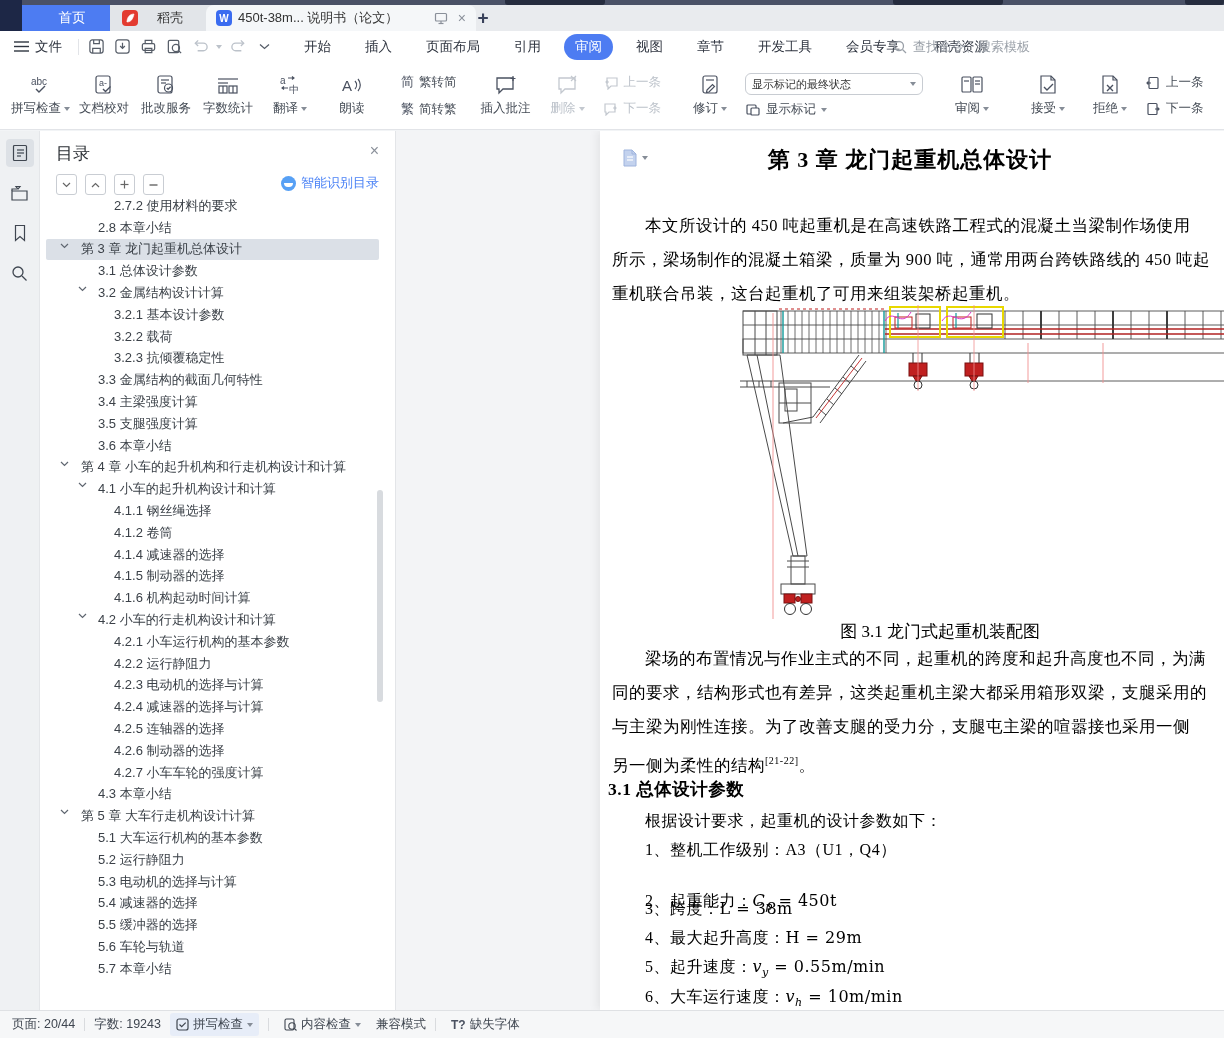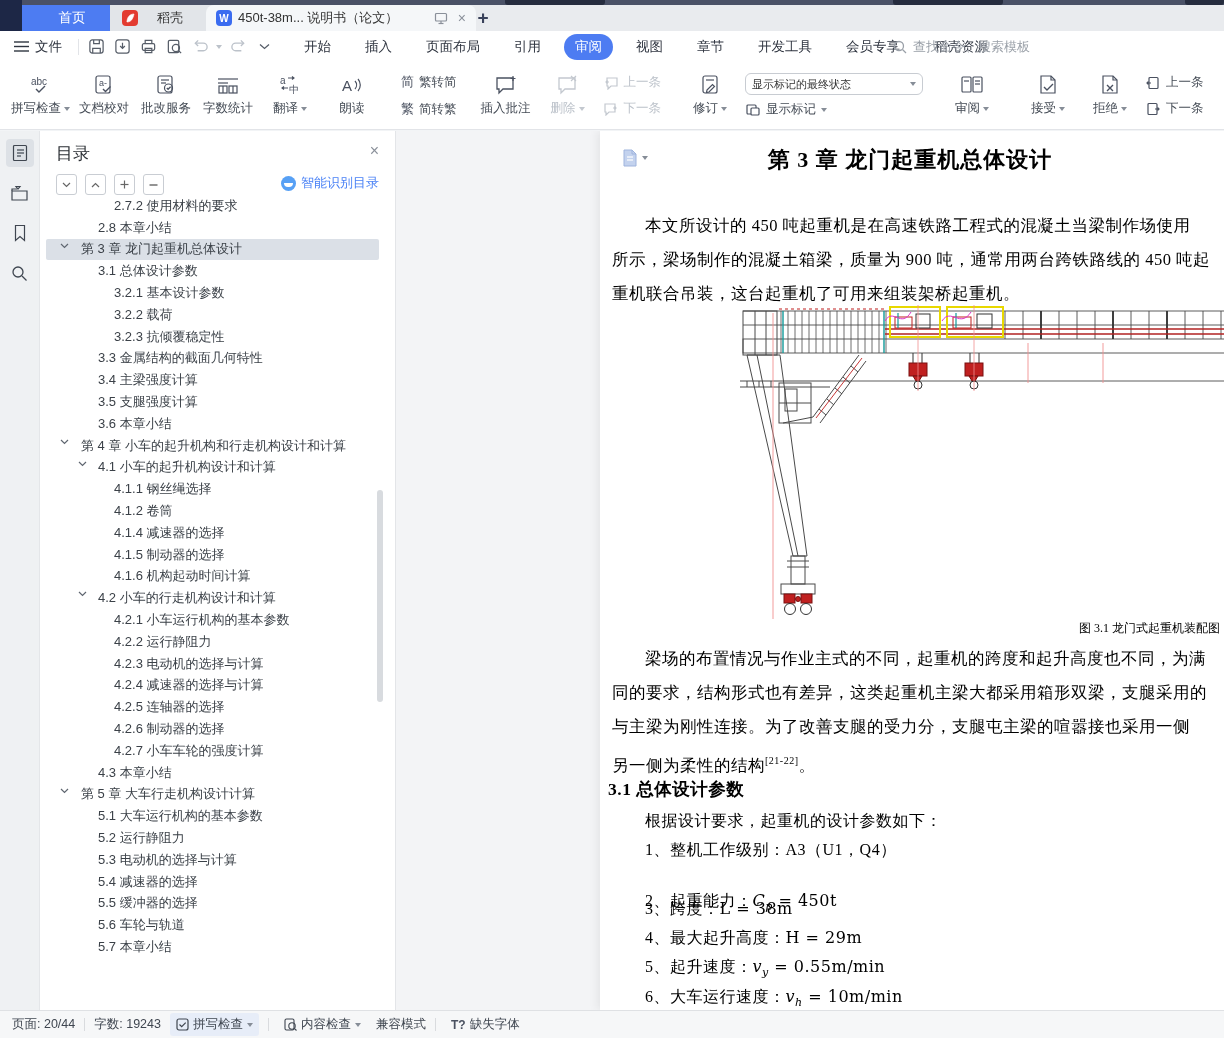--- a/index.html
+++ b/index.html
@@ -74,21 +74,21 @@
   
   .workspace{position:absolute;left:396px;top:131px;width:828px;height:879px;background:#f3f4f6;overflow:hidden}
   .page{position:absolute;left:204px;top:0;width:700px;height:879px;background:#fff;
         box-shadow:-4px 0 8px rgba(0,0,0,.05),4px 0 8px rgba(0,0,0,.05)}
   .pageicon{position:absolute;left:22px;top:18px;display:flex;align-items:center;gap:4px}
   .doc-serif{font-family:"Liberation Serif","DejaVu Serif",serif;color:#000}
   .chtitle{position:absolute;left:0;top:14px;width:620px;text-align:center;font-weight:bold;font-size:22px;letter-spacing:1px;white-space:nowrap}
   .bodyline{position:absolute;left:12px;font-size:16.5px;letter-spacing:.5px;white-space:nowrap;line-height:34px;height:34px}
   .indent{padding-left:33px}
   .figwrap{position:absolute;left:135px;top:172px}
-  .figcaption{position:absolute;left:60px;top:489px;width:560px;text-align:right;font-size:12px;white-space:nowrap}
+  .figcaption{position:absolute;left:60px;top:489px;width:560px;text-align:center;font-size:17px;white-space:nowrap}
   .heading{position:absolute;left:8px;top:646px;font-weight:bold;font-size:17.5px;letter-spacing:.5px;white-space:nowrap}
   .paramrow{position:absolute;left:12px;font-size:16px;letter-spacing:.5px;white-space:nowrap;height:29px;line-height:29px;padding-left:33px}
   .mvar{font-family:"DejaVu Serif",serif}
   .mvar.it{font-style:italic}
   .msub{font-size:11px;font-family:"DejaVu Serif",serif;font-style:italic}
   .supref{font-size:10px;vertical-align:super}
   
   .statusbar{position:absolute;left:0;bottom:0;width:100%;height:28px;background:#f6f7f8;border-top:1px solid #dfe1e4;
              display:flex;align-items:center;font-size:12.5px;color:#3f4650;padding-left:12px;gap:9px;box-sizing:border-box}
   .sdiv{width:1px;height:13px;background:#d9dbde}
@@ -502,20 +502,28 @@
       <div class="tocrow l1 selected">
         <span class="cv">
           <svg width="9" height="6" viewBox="0 0 9 6" fill="none" stroke="#5f6670" stroke-width="1.2">
             <path d="M1 1 l3.5 3.5 L8 1"></path>
           </svg>
         </span>
         <span>第 3 章 龙门起重机总体设计</span>
       </div>
       <div class="tocrow l2">
         <span>3.1 总体设计参数</span>
+      </div>
+      <div class="tocrow l2">
+        <span class="cv">
+          <svg width="9" height="6" viewBox="0 0 9 6" fill="none" stroke="#5f6670" stroke-width="1.2">
+            <path d="M1 1 l3.5 3.5 L8 1"></path>
+          </svg>
+        </span>
+        <span>3.2 金属结构设计计算</span>
       </div>
       <div class="tocrow l3">
         <span>3.2.1 基本设计参数</span>
       </div>
       <div class="tocrow l3">
         <span>3.2.2 载荷</span>
       </div>
       <div class="tocrow l3">
         <span>3.2.3 抗倾覆稳定性</span>
       </div>

